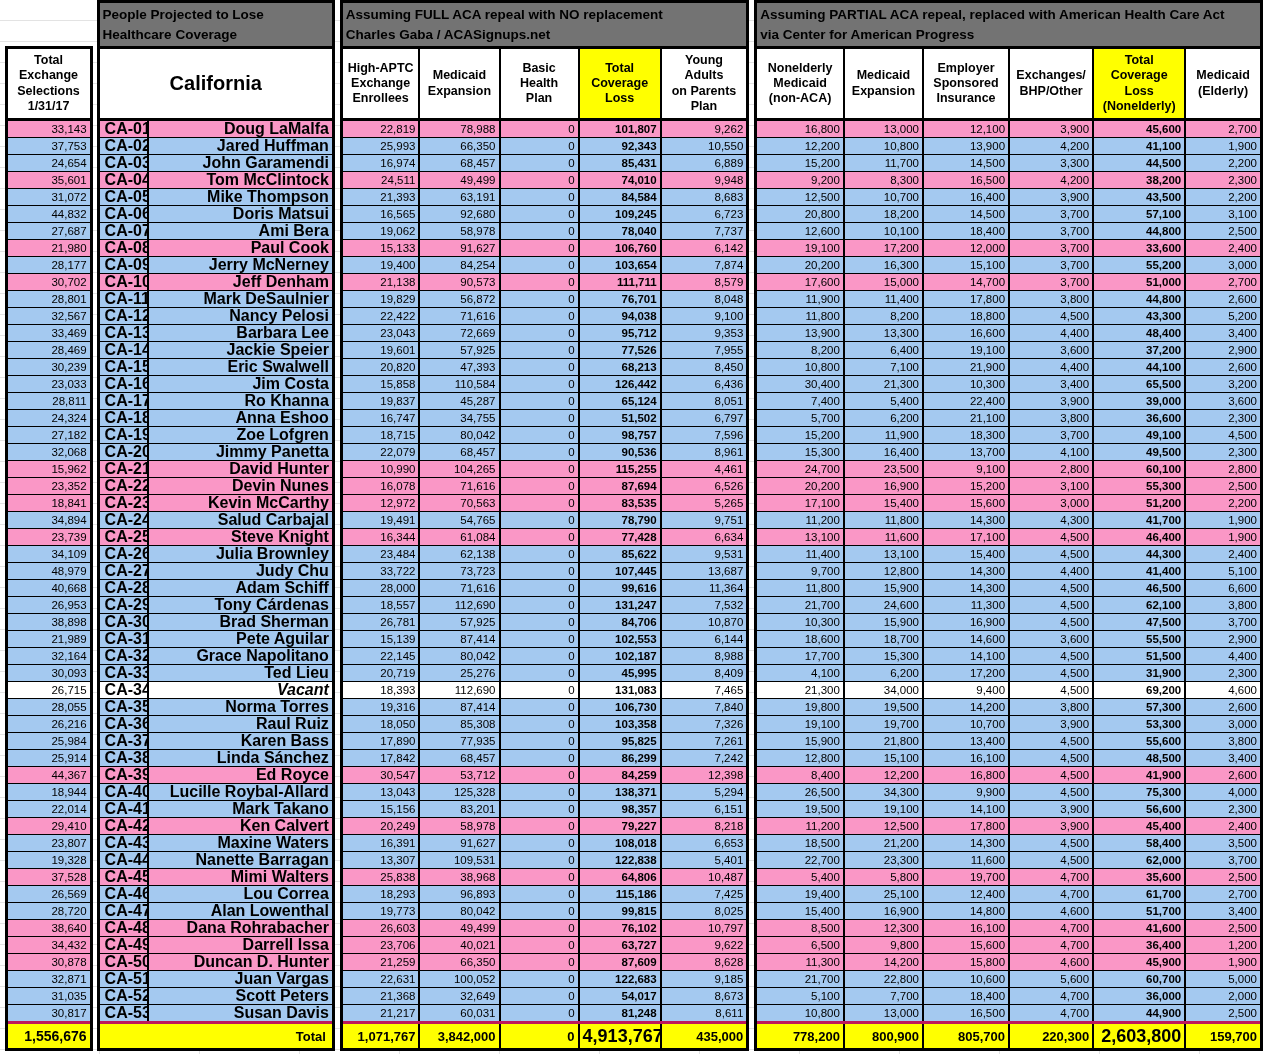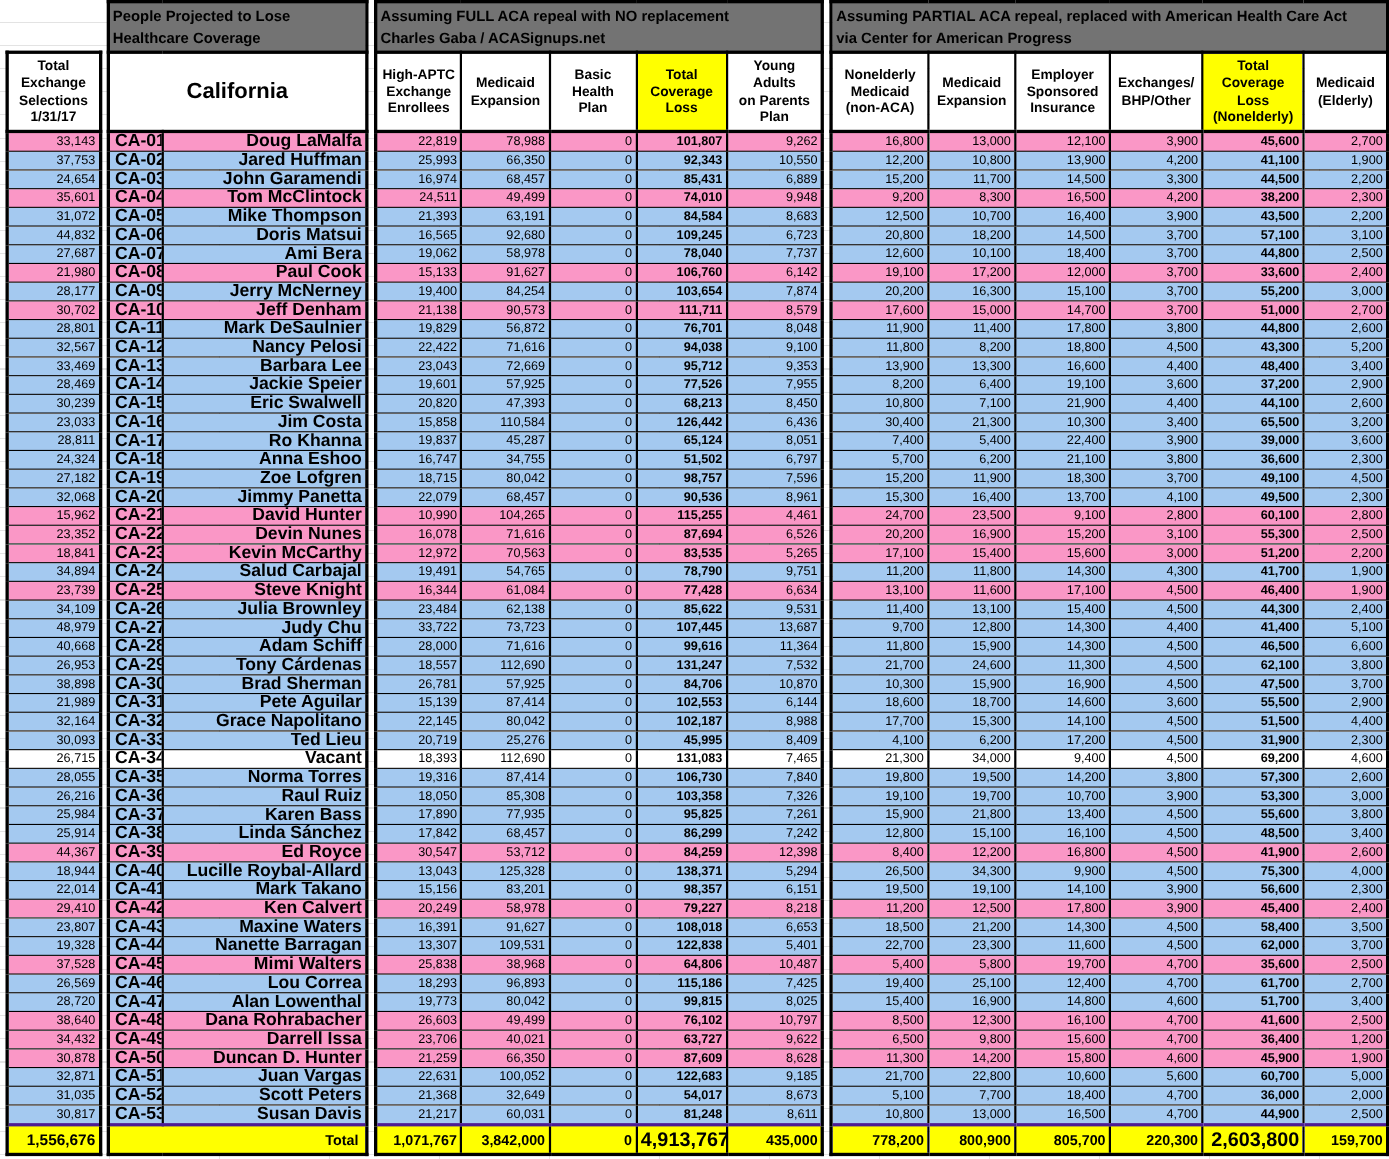--- a/index.html
+++ b/index.html
@@ -42,26 +42,26 @@
   .block-r{border-right:3px solid #000 !important;}
 
   tr.group-row{height:46px;}
   tr.colhdr-row{height:72px;}
   tr.data-row{height:16px;}
   tr.data-row td{line-height:16px;}
 
   tr.color-pink  td.cell-num, tr.color-pink  td.cell-dist, tr.color-pink  td.cell-rep{background:var(--pink);}
   tr.color-blue  td.cell-num, tr.color-blue  td.cell-dist, tr.color-blue  td.cell-rep{background:var(--blue);}
   tr.color-white td.cell-num, tr.color-white td.cell-dist, tr.color-white td.cell-rep{background:#ffffff;}
-  tr.color-white td.cell-rep{}
+  tr.color-white td.cell-rep{font-style:italic;}
 
   
   tr.total-row{height:27px;}
   tr.total-row td.cell-num, tr.total-row td.total-label{
-    border-top:3px solid #4c1d95;border-bottom:3px solid #000;
+    border-top:3px solid #be185d;border-bottom:3px solid #000;
     background:var(--yellow);font-weight:bold;font-size:13px;
   }
   td.total-label{
     border:1px solid #000;border-left-width:3px;border-right-width:3px;
     font-size:17px;text-align:right;padding-right:6px;
   }
   tr.total-row td.grand{font-size:18px;}
   tr.total-row td.big-left{font-size:14px;}
 </style>
 </head>

